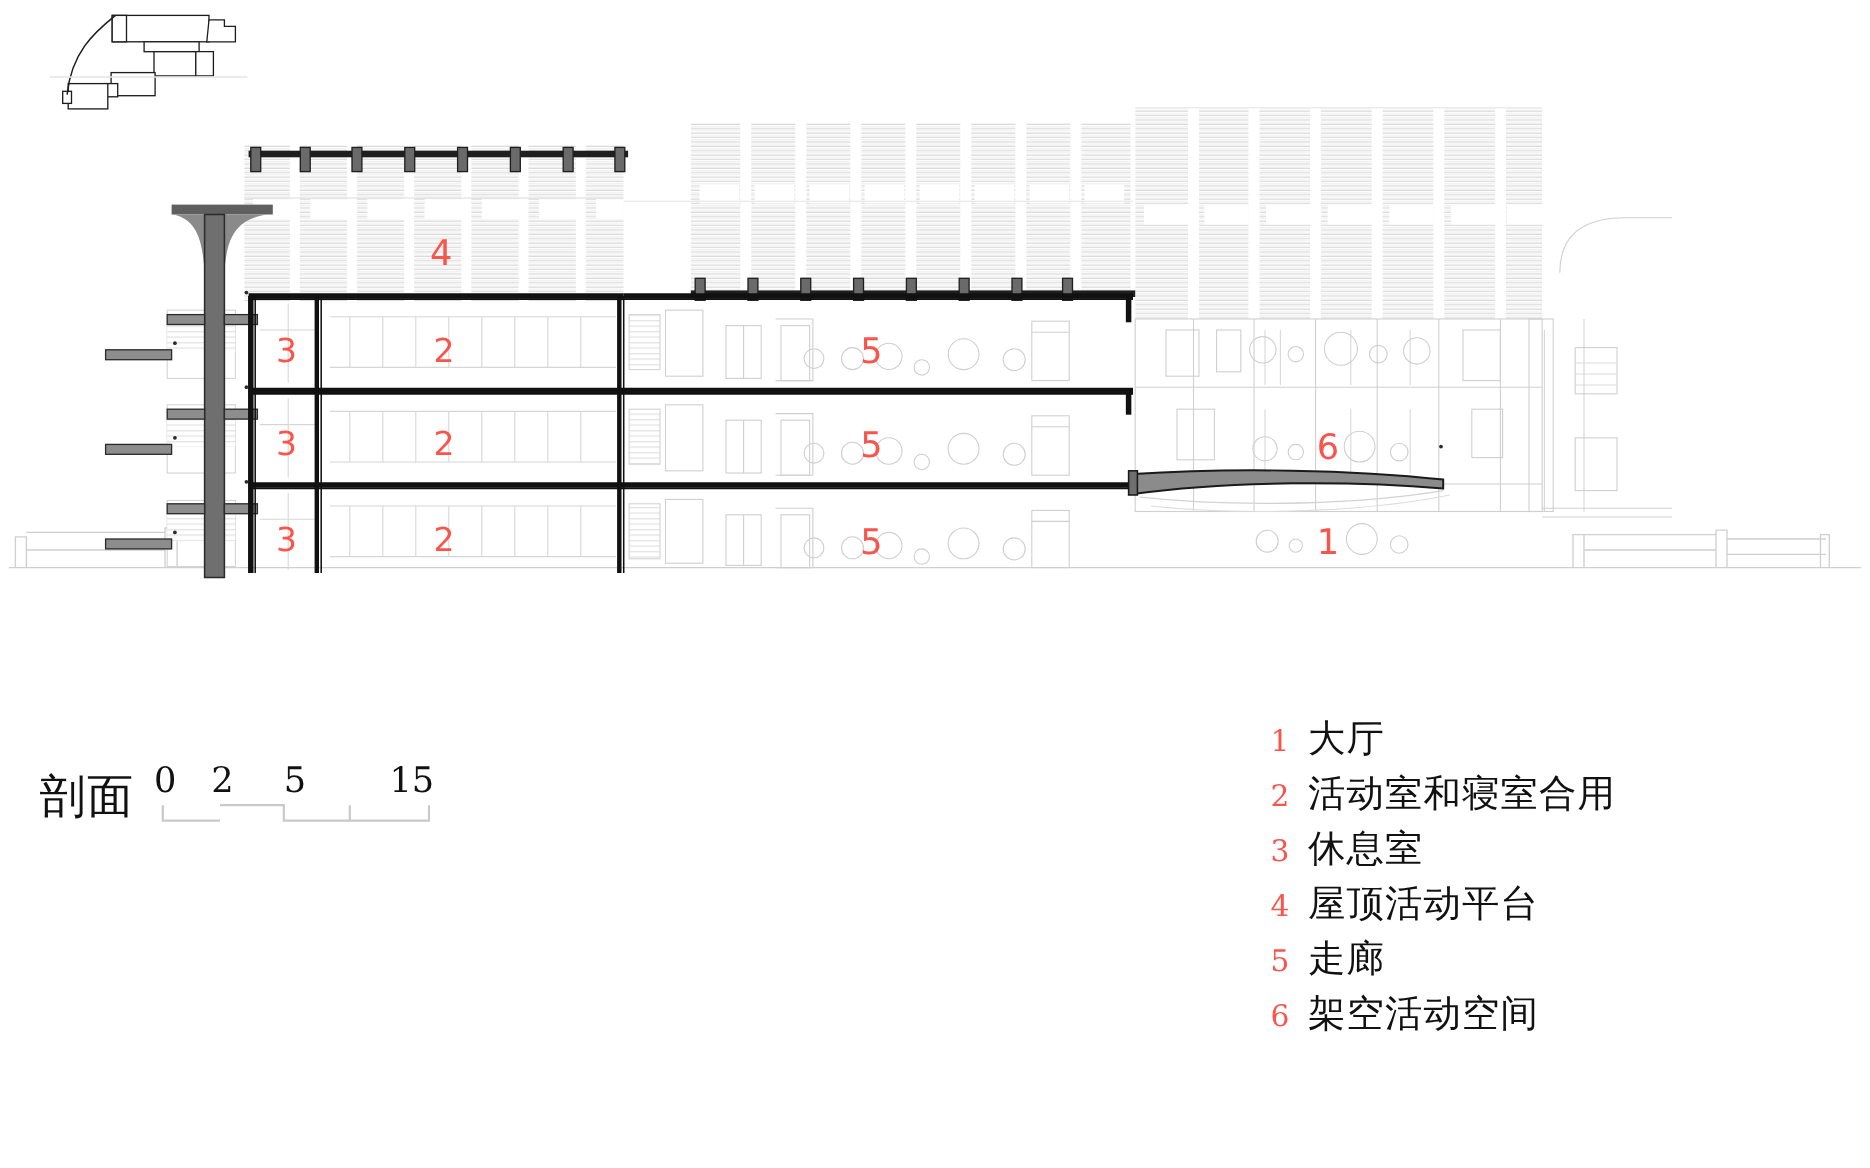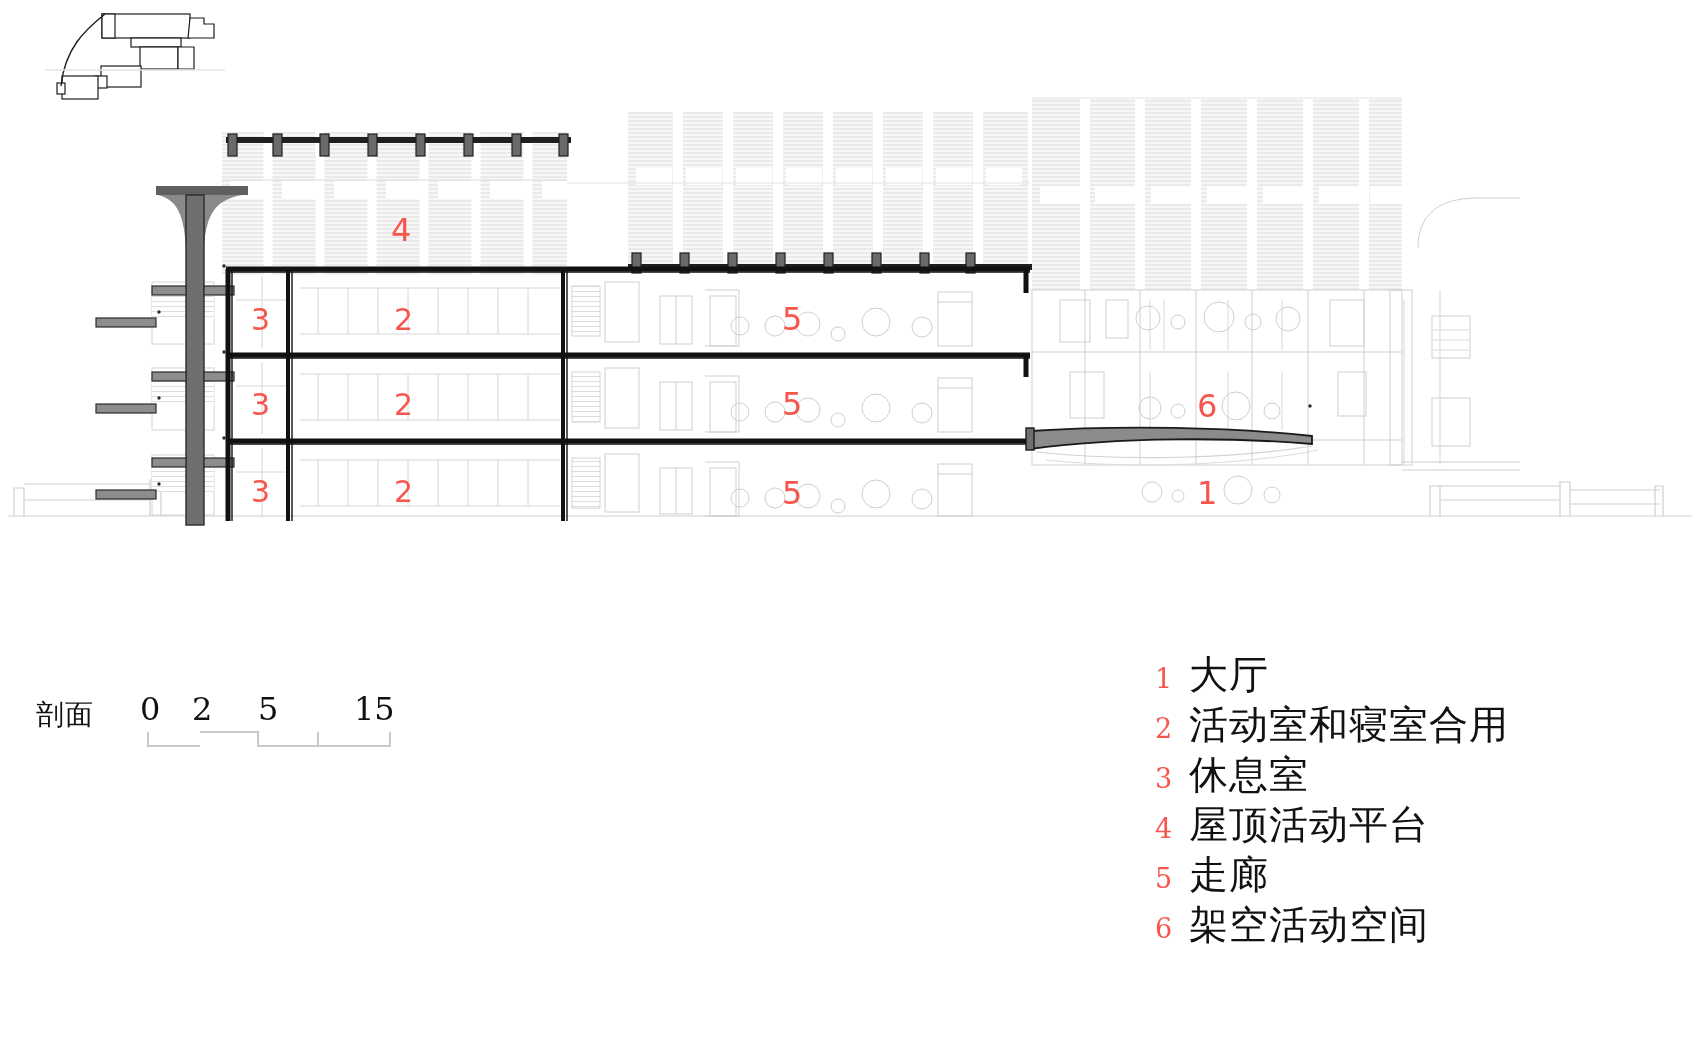--- a/index.html
+++ b/index.html
@@ -25,21 +25,21 @@
     font-family:"DejaVu Sans","Liberation Sans",sans-serif;
     font-weight:400;
     user-select:none;
   }
   .tag.big{font-size:32px;}
 
   
   #scale-block{position:absolute;left:36px;top:690px;width:420px;height:70px;}
   #scale-title{
     position:absolute;left:0;top:6px;
-    font-size:28px;color:#111;letter-spacing:1px;
+    font-size:42px;color:#111;letter-spacing:1px;
     font-family:Liberation Serif, serif;
   }
   .scale-num{
     position:absolute;top:0;
     font-size:32px;color:#111;
     font-family:"DejaVu Serif","Liberation Serif",serif;
   }
   #scale-graphic{position:absolute;left:100px;top:36px;width:270px;height:30px;}
 
   
@@ -49,21 +49,21 @@
     height:50px;
   }
   .legend-num{
     width:34px;flex:0 0 34px;
     color:var(--red);
     font-size:27px;line-height:1;
     font-family:"DejaVu Serif","Liberation Serif",serif;
   }
   .legend-label{
     color:#111;
-    font-size:39px;line-height:1;
+    font-size:34px;line-height:1;
     letter-spacing:1px;
     font-family:"DejaVu Sans","Liberation Sans",sans-serif;
   }
   :root{--red:#f8554d;}
 </style>
 </head>
 <body>
 
 <div class="stage">
 

